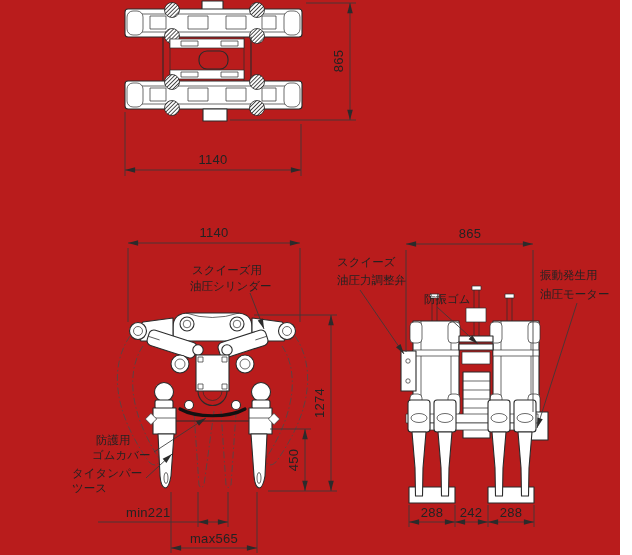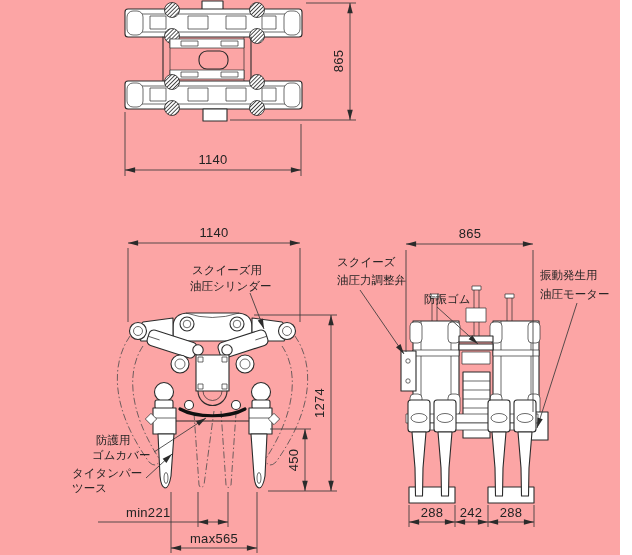--- a/index.html
+++ b/index.html
@@ -1,16 +1,16 @@
 <!DOCTYPE html>
 <html><head>
 <meta charset="utf-8">
 <style>
   html,body{margin:0;padding:0;background:#fff;}
-  #stage{position:relative;width:620px;height:555px;background:#fca5a5;overflow:hidden;
+  #stage{position:relative;width:620px;height:555px;background:#b91c1c;overflow:hidden;
          font-family:"Liberation Sans",sans-serif;}
   svg text{fill:#232323;}
   .dim{font:13px "Liberation Sans",sans-serif;letter-spacing:.3px;}
   .jp{font:11.5px "Liberation Sans",sans-serif;}
   .ln{stroke:#2b2b2b;fill:none;stroke-width:1.1;stroke-linejoin:round;stroke-linecap:round;}
   .ln2{stroke:#2b2b2b;fill:none;stroke-width:.7;stroke-linejoin:round;}
   .lnf{stroke:#2b2b2b;fill:#ffffff;stroke-width:1.1;stroke-linejoin:round;}
   .lnf2{stroke:#2b2b2b;fill:#ffffff;stroke-width:.7;stroke-linejoin:round;}
   .dl{stroke:#3a3a3a;fill:none;stroke-width:.85;}
   .ghost{stroke:#4a4a4a;fill:none;stroke-width:.8;stroke-dasharray:7 2.5 1.5 2.5;}

